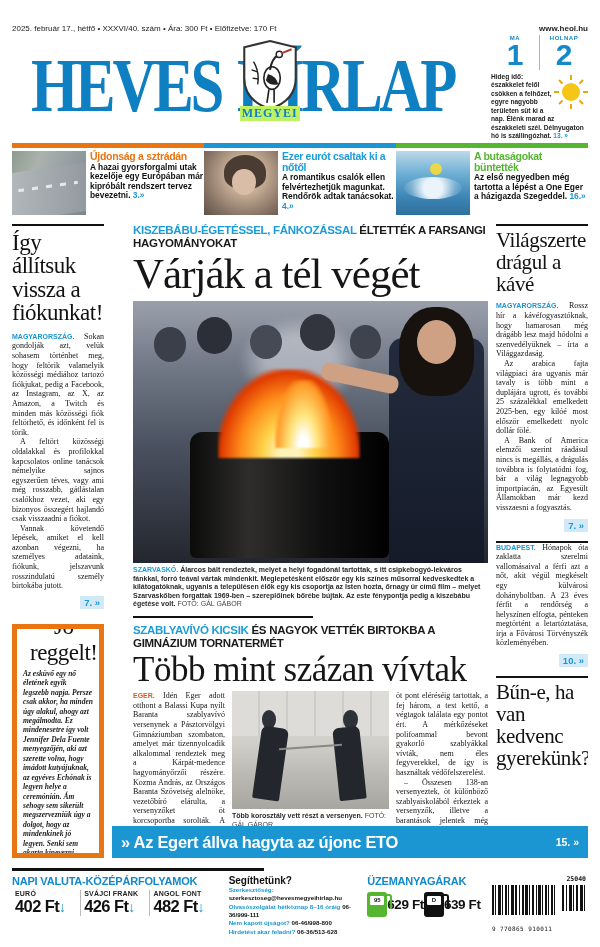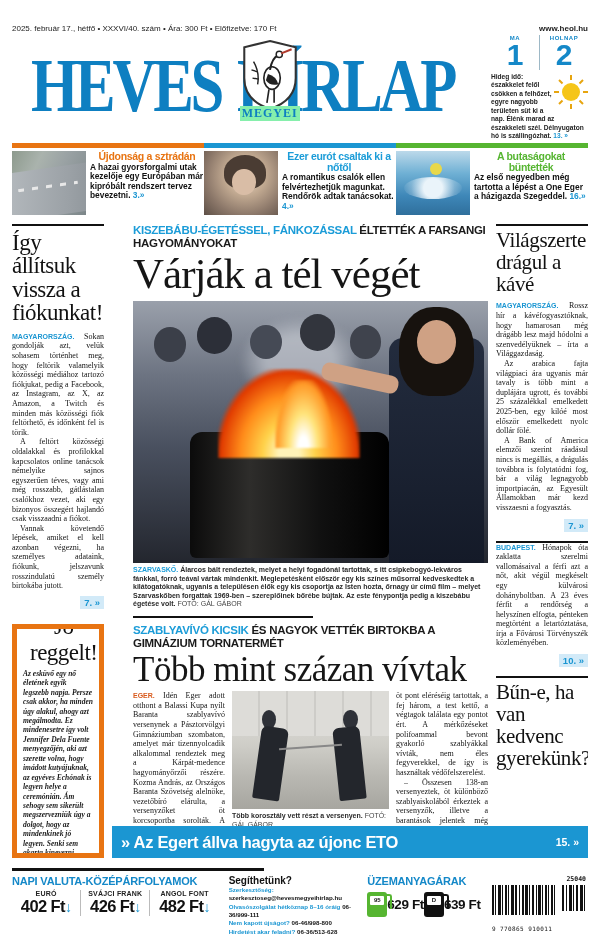--- a/index.html
+++ b/index.html
@@ -8,42 +8,42 @@
   .page { position:relative; width:600px; height:947px; background:#fff; overflow:hidden; }
 
   
   .dateline { display:flex; justify-content:space-between; margin:24px 12px 0; font:8px "Liberation Sans", sans-serif; color:#222; }
   .dateline .site { font-weight:bold; }
   .header-row { position:relative; margin:2px 12px 0; height:104px; }
   .masthead { position:absolute; left:-4px; top:4px; display:flex; align-items:flex-end;margin-left:23px; }
   .mast-word { font-family:"Liberation Serif", serif; font-weight:bold; font-size:76px; line-height:.92; color:#0e7fc1; letter-spacing:-4px; transform:scaleX(.8); transform-origin:left bottom; white-space:nowrap; }
   .mast-word.right { transform-origin:left bottom; margin-left:-28px; }
   .crest-block { display:flex; flex-direction:column; align-items:center; width:70px; margin:0 -40px 0 -34px; position:relative; z-index:2; }
-  .megyei { font:bold 12px "Liberation Serif", serif; color:#0e7fc1; letter-spacing:1px; margin-top:-5px; background:#86efac; padding:0 2px; }
+  .megyei { font:bold 12px "Liberation Serif", serif; color:#0e7fc1; letter-spacing:1px; margin-top:-5px; background:#bef264; padding:0 2px; }
 
   .weather { position:absolute; right:0; top:0; width:97px; }
   .w-temps { display:flex; }
   .w-cell { flex:1; text-align:center; }
   .w-cell + .w-cell { border-left:1px solid #9db8c6; }
   .w-label { font:bold 6px "Liberation Sans", sans-serif; color:#1488c8; letter-spacing:.5px; }
   .w-temp { font:bold 30px/0.95 "Liberation Sans", sans-serif; color:#1488c8; }
   .w-body { margin-top:3px; font:bold 6.6px/1.3 "Liberation Sans", sans-serif; color:#222; }
   .w-sun { float:right; margin:2px 0 1px 2px; }
   .w-ref { color:#1b96d2; font-weight:bold; }
 
   
   .bars { display:flex; height:5px; margin:4px 12px 0; }
   .bars div { flex:1; }
   .bar-orange { background:#e87412; }
   .bar-blue   { background:#1b96d2; }
   .bar-green  { background:#56b531; }
   .teasers { display:flex; margin:0 12px; height:70px; }
   .teaser { flex:1; display:flex; padding-top:3px; }
   .t-photo { width:74px; height:64px; flex:none; margin-right:4px; position:relative; overflow:hidden; }
-  .t-title { font:bold 10.5px/1.02 "Liberation Sans", sans-serif; letter-spacing:-.3px;text-align:center; }
+  .t-title { font:bold 10.5px/1.02 "Liberation Sans", sans-serif; letter-spacing:-.3px; }
   .t-title.orange { color:#e87412; } .t-title.blue { color:#1b9cd8; } .t-title.green { color:#56b531; }
   .t-text { font:600 8.4px/1.12 "Liberation Sans", sans-serif; color:#111; margin-top:1px; }
   .t-ref { color:#1b96d2; font-weight:bold; }
 
   
   .ph-highway { background:linear-gradient(115deg,#8d9a8d 0%,#aab3ad 30%,#9aa2a4 55%,#7c8689 100%); }
   .ph-highway::before { content:""; position:absolute; left:-16px; top:16px; width:120px; height:48px; background:linear-gradient(100deg,#b9bec2 0%,#9ba1a6 60%,#82898e 100%); transform:rotate(-8deg); }
   .ph-highway::after { content:""; position:absolute; left:6px; top:34px; width:60px; height:3px; background:repeating-linear-gradient(90deg,#e8e8e8 0 6px,transparent 6px 14px); transform:rotate(-8deg); }
   .ph-woman { background:radial-gradient(circle at 56% 38%, #d8c3ae 0 16%, #c0a890 36%, #8a7668 70%, #5d4f46 100%); }
   .ph-woman::before { content:""; position:absolute; left:20px; top:4px; width:42px; height:34px; border-radius:50% 50% 40% 40%; background:#4a3c33; }
@@ -118,21 +118,21 @@
   .r-title { font:21px/1.04 "Liberation Serif", serif; font-weight:400; color:#111; letter-spacing:-.4px; margin:4px 0 6px; }
   .r-div { height:2px; background:#111; margin:8px 0 0; }
 
   
   .footer { margin:10px 12px 0; }
   .f-rule { width:252px; height:3px; background:#111; margin-bottom:4px; }
   .footer-row { display:flex; align-items:flex-start; }
   .v-head { font:bold 11px "Liberation Sans", sans-serif; color:#1488c8; letter-spacing:-.2px; }
   .valuta { width:212px; }
   .v-row { display:flex; margin-top:3px; }
-  .v-cell { flex:1; text-align:center; padding:0 3px; }
+  .v-cell { flex:1; text-align:left; padding:0 3px; }
   .v-cell + .v-cell { border-left:1px solid #bbb; }
   .v-label { font:bold 7px "Liberation Sans", sans-serif; color:#222; letter-spacing:.2px; }
   .v-val { font:bold 16.5px "Liberation Sans", sans-serif; color:#111; letter-spacing:-.6px; white-space:nowrap; }
   .v-arrow { color:#1b96d2; font-size:14px; }
 
   .help { width:134px; margin-left:10px; }
   .h-title { font:bold 10px "Liberation Sans", sans-serif; color:#111; }
   .h-line { font:6.2px/1.35 "Liberation Sans", sans-serif; color:#111; }
   .h-label { color:#1b96d2; font-weight:bold; }
   .h-val { font-weight:bold; }

